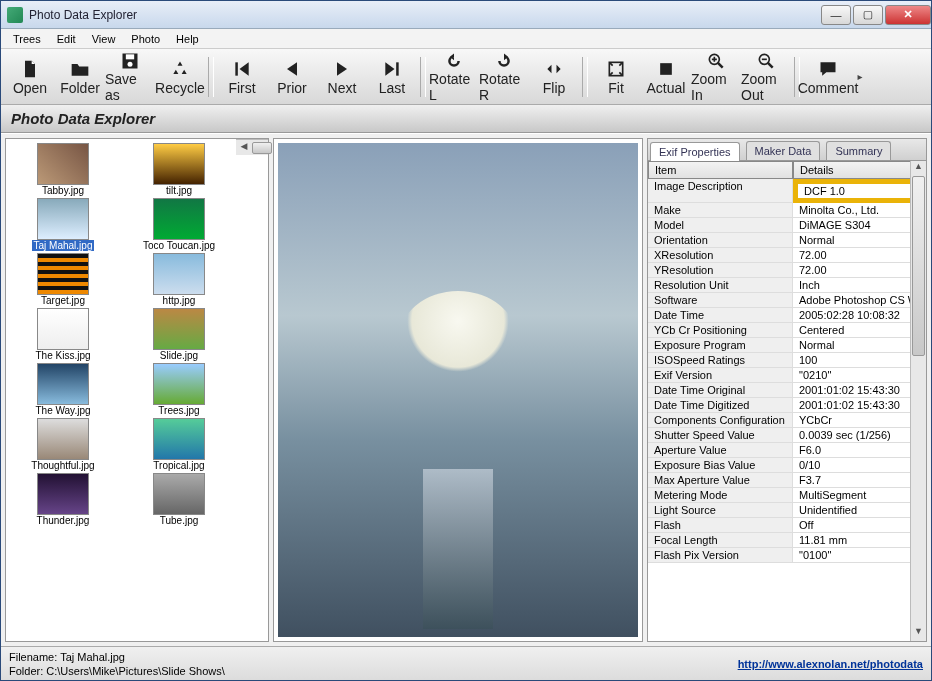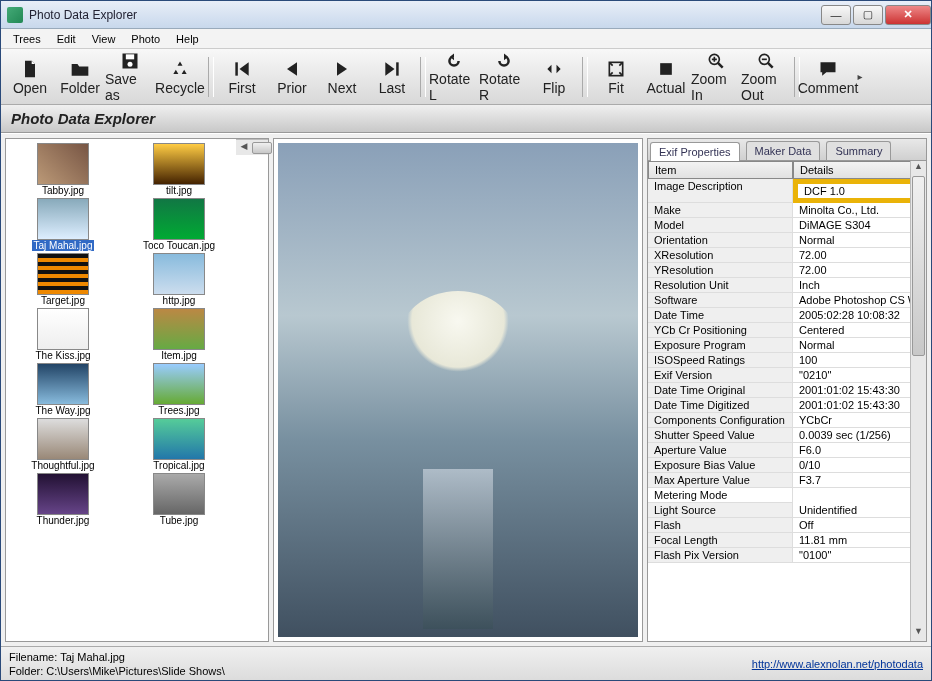--- a/index.html
+++ b/index.html
@@ -65,21 +65,21 @@
 .row:first-child > div:last-child { background:#fff; border:5px solid #eab308; }
 .grid .vscroll { position:absolute; right:0; top:0; bottom:0; width:16px; background:#e8e8e8; border-left:1px solid #bbb; }
 .grid .vscroll .varr{ height:15px; text-align:center; font-size:9px; color:#555; cursor:pointer; }
 .grid .vscroll .vtrack{ position:absolute; top:15px; bottom:15px; left:0; right:0; }
 .grid .vscroll .vthumb{ position:absolute; top:0; height:40%; left:1px; right:1px; background:linear-gradient(#f0f0f0,#c8c8c8); border:1px solid #999; border-radius:2px; }
 
 
 .status { height: 34px; background: linear-gradient(#f0f0f0,#dcdcdc); border-top:1px solid #aaa; display:flex; align-items:center; padding: 0 8px; font-size:11px; }
 .status .left { display:flex; flex-direction:column; line-height: 14px; }
 .status .spacer { flex:1; }
-.status a { color: #003399; text-decoration: underline; font-weight:normal; }
+.status a { color: #003399; text-decoration: underline; font-weight:bold; }
 </style>
 </head>
 <body>
 
 <div class="window">
 
   <div class="titlebar">
     <div class="app-icon"></div>
     <div class="title">Photo Data Explorer</div>
     <div class="winbtns">
@@ -274,21 +274,21 @@
           <div class="thumb">
             <div class="timg" style="background: linear-gradient(rgb(136, 187, 221), rgb(204, 221, 238));"></div>
             <div class="tlabel">http.jpg</div>
           </div>
           <div class="thumb">
             <div class="timg" style="background: linear-gradient(rgb(255, 255, 255), rgb(238, 238, 238));"></div>
             <div class="tlabel">The Kiss.jpg</div>
           </div>
           <div class="thumb">
             <div class="timg" style="background: linear-gradient(rgb(187, 136, 68), rgb(102, 170, 68));"></div>
-            <div class="tlabel">Item.jpg</div>
+            <div class="tlabel">Slide.jpg</div>
           </div>
           <div class="thumb">
             <div class="timg" style="background: linear-gradient(rgb(34, 68, 102), rgb(136, 187, 221));"></div>
             <div class="tlabel">The Way.jpg</div>
           </div>
           <div class="thumb">
             <div class="timg" style="background: linear-gradient(rgb(153, 204, 255), rgb(102, 170, 51));"></div>
             <div class="tlabel">Trees.jpg</div>
           </div>
           <div class="thumb">
@@ -408,20 +408,21 @@
             <div class="row">
               <div>Exposure Bias Value</div>
               <div>0/10</div>
             </div>
             <div class="row">
               <div>Max Aperture Value</div>
               <div>F3.7</div>
             </div>
             <div class="row">
               <div>Metering Mode</div>
+              <div>MultiSegment</div>
             </div>
             <div class="row">
               <div>Light Source</div>
               <div>Unidentified</div>
             </div>
             <div class="row">
               <div>Flash</div>
               <div>Off</div>
             </div>
             <div class="row">

